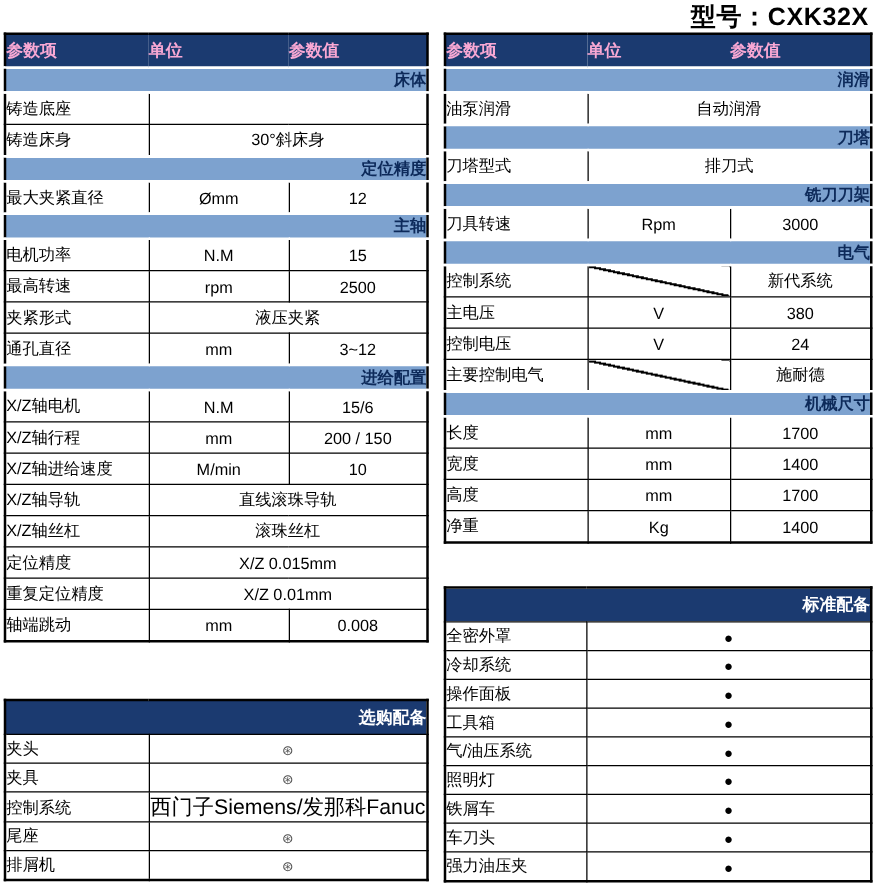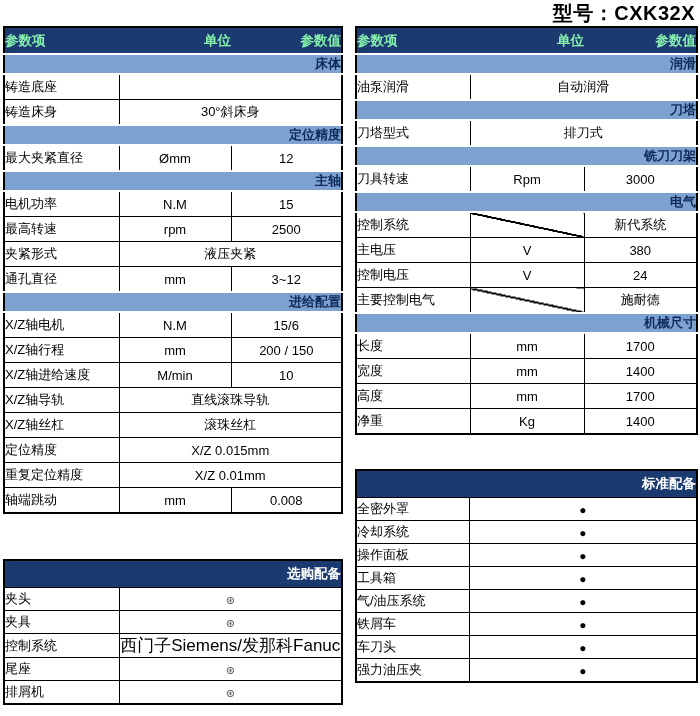--- a/index.html
+++ b/index.html
@@ -21,25 +21,25 @@
   }
   .col-left{position:absolute;left:3px;top:26px;width:338px;}
   .col-right{position:absolute;left:355px;top:26px;width:341px;}
 
   table.spec{
     border-collapse:collapse;width:100%;table-layout:fixed;
     border:2px solid var(--border);
     font-size:13px;
   }
   table.spec th{
-    background:var(--navy);color:#86efac;font-weight:bold;
+    background:var(--navy);color:#f9a8d4;font-weight:bold;
     height:25px;border:0;font-size:13.5px;padding:0;
   }
   th.h-param{text-align:left;padding-left:7px;}
-  th.h-unit,th.h-value{text-align:right;}
+  th.h-unit,th.h-value{text-align:left;}
 
   table.spec td{
     border:1px solid var(--border);
     height:24px;padding:0;overflow:hidden;white-space:nowrap;
   }
   tr.section-row td{
     background:var(--lblue);color:var(--section-text);
     font-weight:bold;height:18px;text-align:right;padding-left:7px;
     border-top:2px solid #fff;border-bottom:2px solid #fff;
     border-left:0;border-right:0;font-size:13px;
@@ -320,20 +320,24 @@
           </tr>
           <tr>
             <td class="c-label">工具箱</td>
             <td class="c-merged"><span class="sym-std">●</span></td>
           </tr>
           <tr>
             <td class="c-label">气/油压系统</td>
             <td class="c-merged"><span class="sym-std">●</span></td>
           </tr>
           <tr>
+            <td class="c-label">照明灯</td>
+            <td class="c-merged"><span class="sym-std">●</span></td>
+          </tr>
+          <tr>
             <td class="c-label">铁屑车</td>
             <td class="c-merged"><span class="sym-std">●</span></td>
           </tr>
           <tr>
             <td class="c-label">车刀头</td>
             <td class="c-merged"><span class="sym-std">●</span></td>
           </tr>
           <tr>
             <td class="c-label">强力油压夹</td>
             <td class="c-merged"><span class="sym-std">●</span></td>

